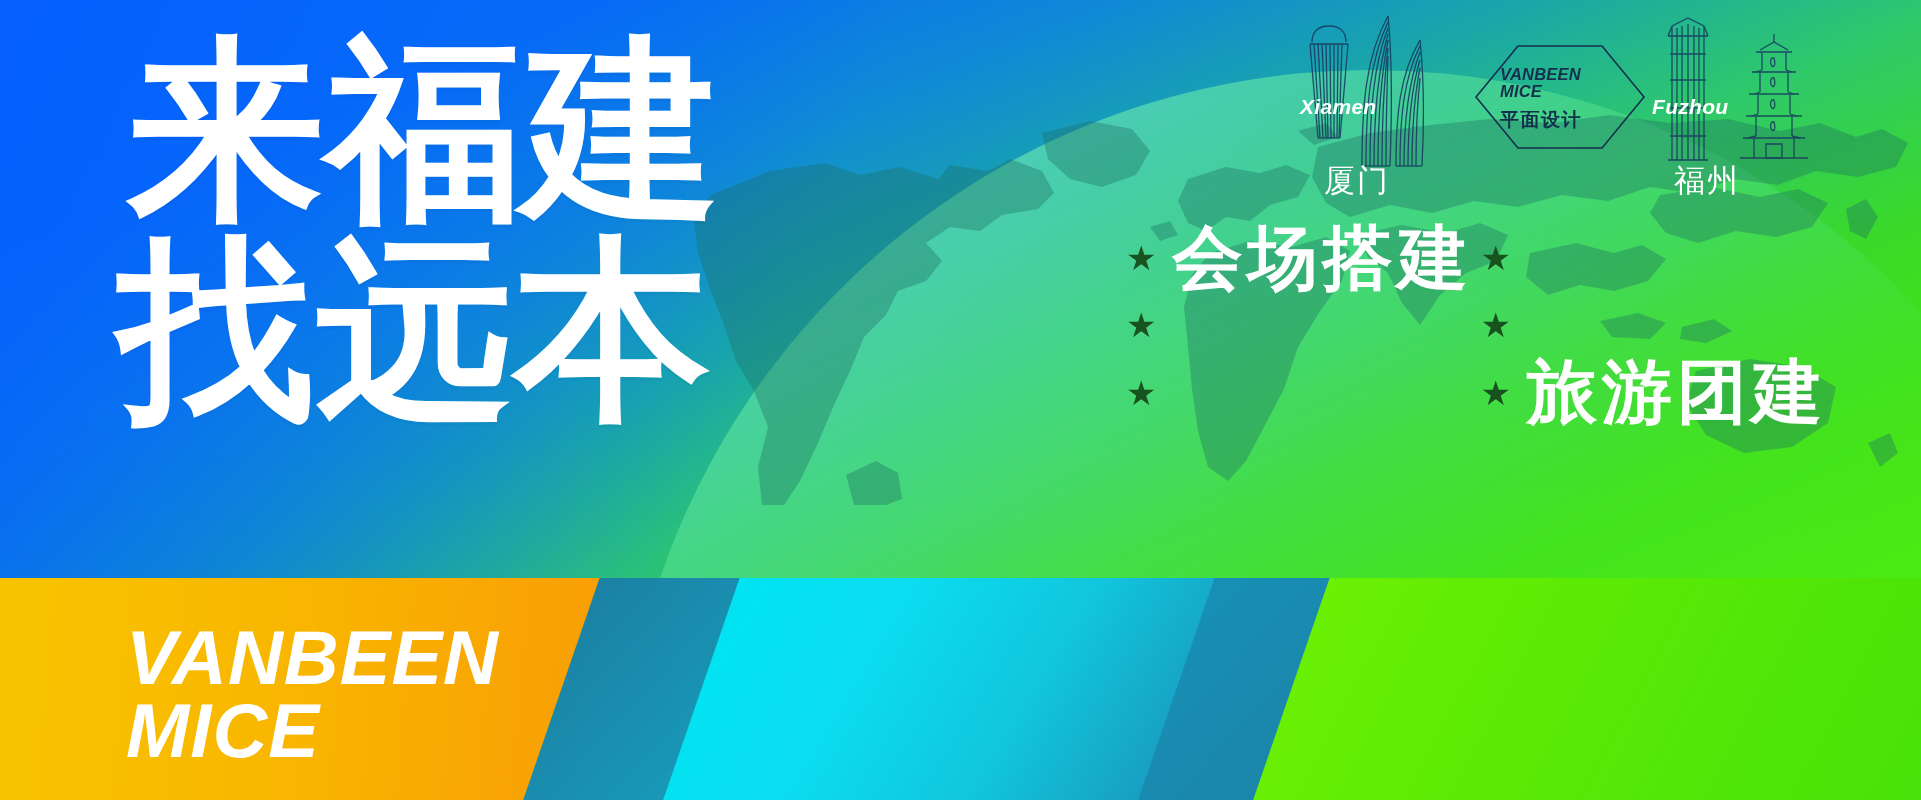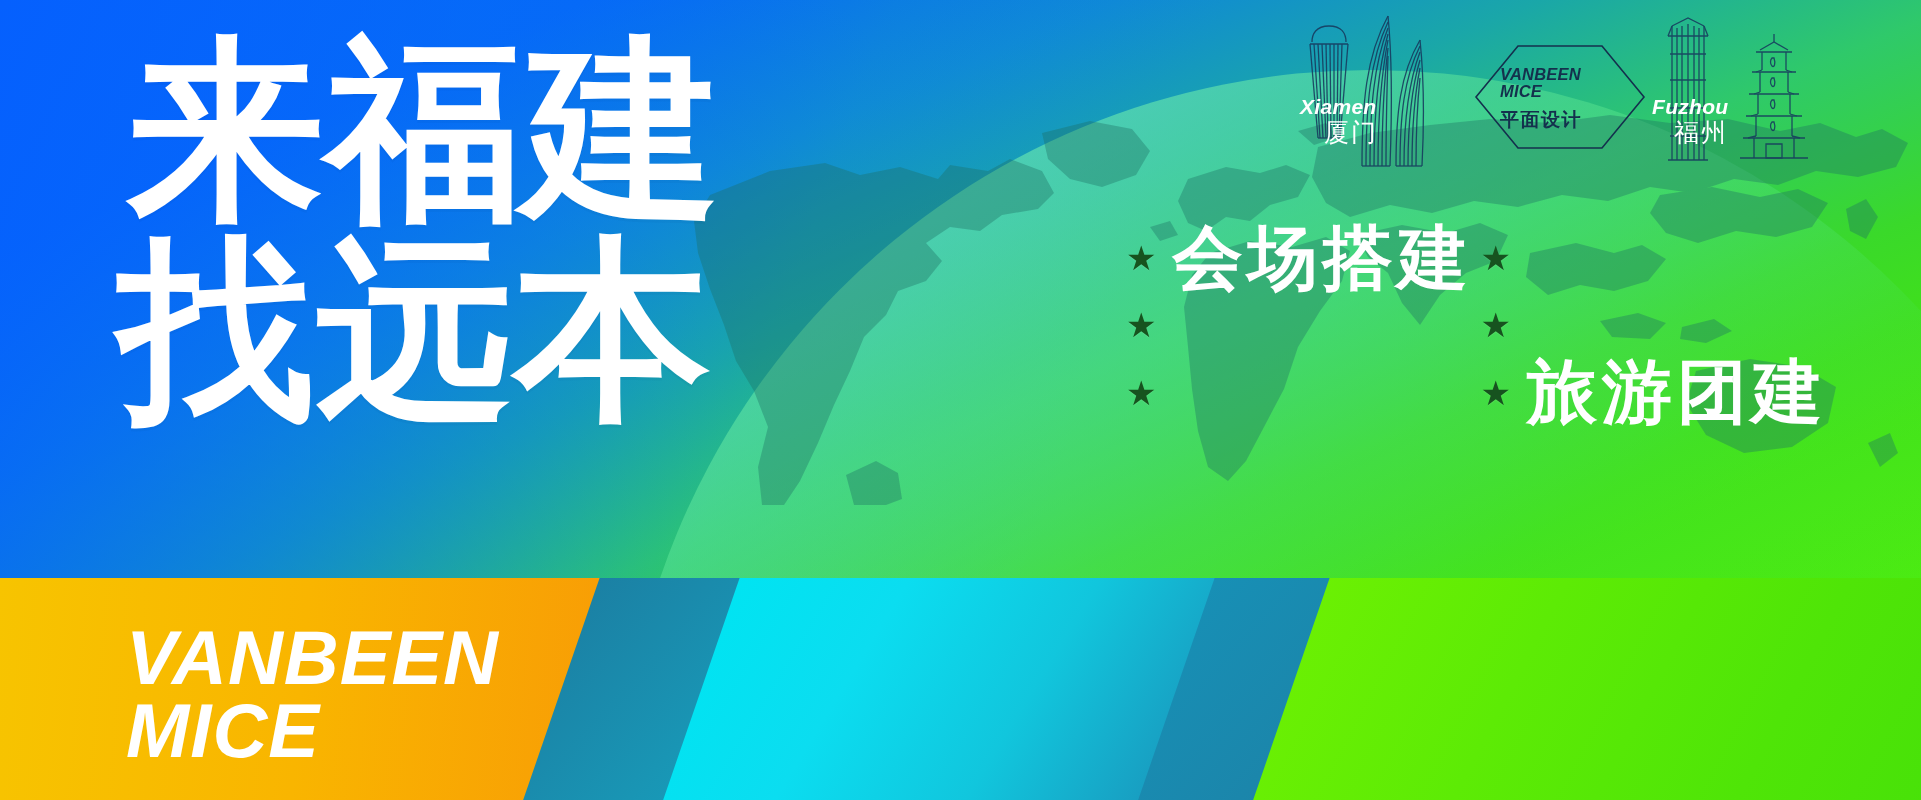--- a/index.html
+++ b/index.html
@@ -72,21 +72,21 @@
   #citybar .landmark{position:absolute;pointer-events:none;}
   #citybar svg{display:block;}
   .lm-stroke{fill:none;stroke:#173a5e;stroke-width:1.3;opacity:.88;}
 
   .city-name{
     position:absolute;color:#fff;font-style:italic;font-weight:700;
     font-size:21px;line-height:1;letter-spacing:.3px;white-space:nowrap;margin-top:12px;
   }
   .city-cn{
     position:absolute;color:#fff;font-weight:400;
-    font-size:25px;line-height:1;letter-spacing:2px;white-space:nowrap;
+    font-size:31px;line-height:1;letter-spacing:2px;white-space:nowrap;margin-top:45px;
   }
 
   
   #hexbadge{position:absolute;left:174px;top:36px;width:172px;height:106px;}
   #hexbadge svg{position:absolute;inset:0;width:100%;height:100%;}
   .hex-stroke{fill:none;stroke:#14304d;stroke-width:1.6;}
   #hexbadge .hx-en{
     position:absolute;left:26px;top:22px;width:125px;
     color:#14304d;font-style:italic;font-weight:700;
     font-size:16.5px;line-height:1.02;letter-spacing:.2px;

